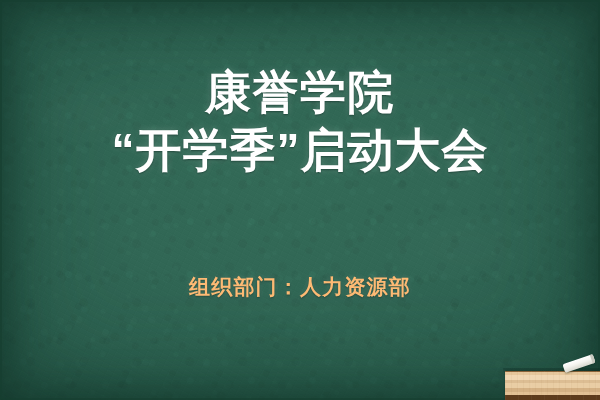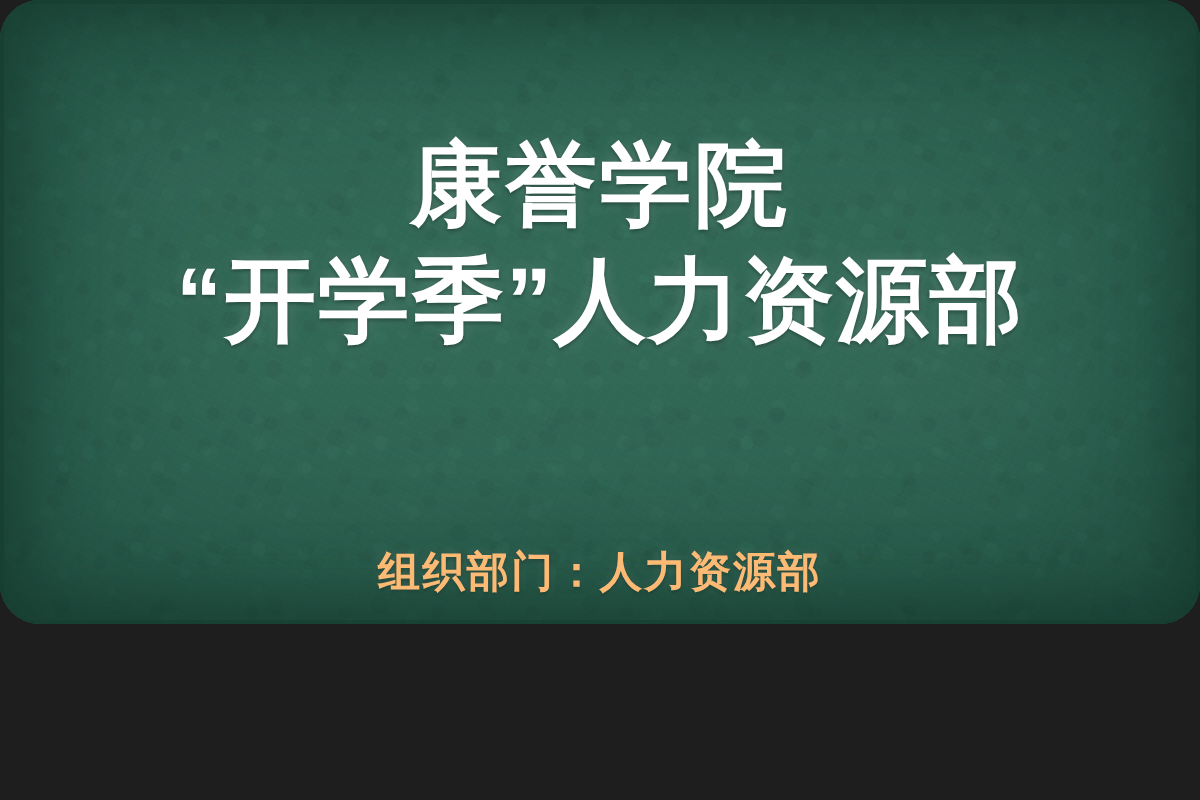--- a/index.html
+++ b/index.html
@@ -11,24 +11,23 @@
   body {
     width: 600px;
     height: 400px;
     overflow: hidden;
     font-family: "Liberation Sans", "DejaVu Sans", sans-serif;
   }
 
   .slide {
     position: relative;
     width: 600px;
-    height: 312px;
+    height: 400px;
     overflow: hidden;
     background-color: #2c6150;
-    border-radius: 20px;
   }
 
   
   .board-base {
     position: absolute;
     inset: 0;
     background:
       radial-gradient(ellipse 78% 82% at 48% 44%,
         #336a57 0%,
         #316755 38%,
@@ -230,21 +229,21 @@
   <div class="board-noise"></div>
   <div class="board-noise2"></div>
   <div class="board-smudge"></div>
   <div class="board-vignette"></div>
   <div class="board-edge"></div>
 
   <div class="content">
 
     <div class="title-block">
       <span class="title-line line1">康誉学院</span>
-      <span class="title-line line2">“开学季”人力资源部</span>
+      <span class="title-line line2">“开学季”启动大会</span>
     </div>
 
     <div class="subtitle">组织部门：人力资源部</div>
 
   </div>
 
   <div class="ledge-shadow"></div>
   <div class="ledge">
     <div class="ledge-grain"></div>
   </div>

